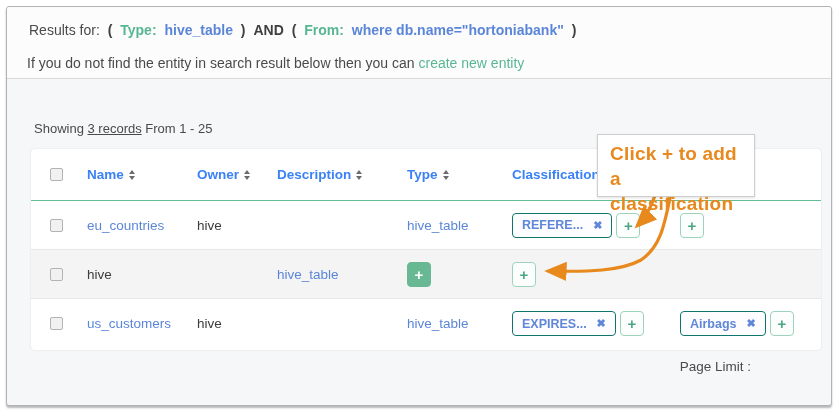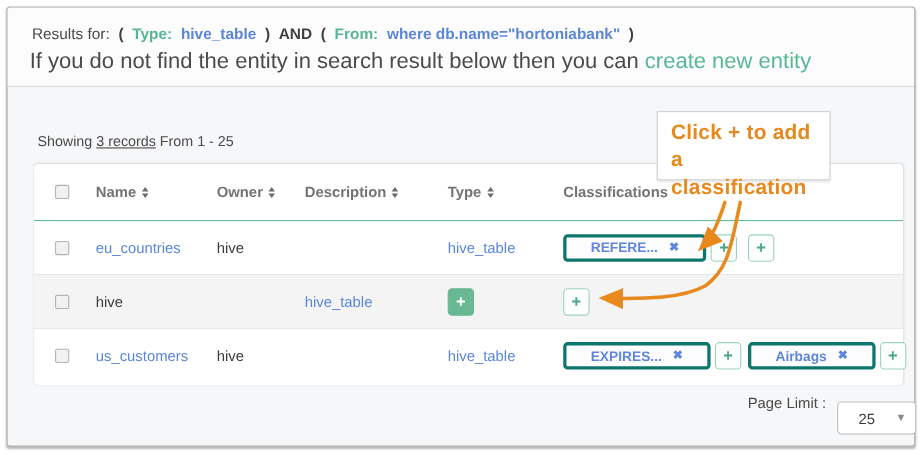--- a/index.html
+++ b/index.html
@@ -12,72 +12,72 @@
 
   
   .panel-header { position:absolute; left:0; top:0; width:100%; height:72px;
                   background:#fcfcfc; border-bottom:1px solid #d9d9d9;
                   border-radius:3px 3px 0 0; padding:15px 20px; }
   .hline1 { font-size:14px; color:#4a4a4a; white-space:nowrap; }
   .hline1 .tok { margin:0 2px; }
   .hline1 .bold { font-weight:bold; color:#3e3e3e; }
   .hline1 .glabel { font-weight:bold; color:#58b793; }
   .hline1 .bval { font-weight:bold; color:#5b86d8; }
-  .hline2 { margin-top:7px; font-size:20px; color:#4a4a4a; }
+  .hline2 { margin-top:17px; font-size:14px; color:#4a4a4a; }
   .link-green { color:#58b793; cursor:pointer; }
 
   
   .showing { position:absolute; left:27px; top:98px; font-size:13px; color:#4a4a4a;margin-top:16px; }
   .showing u { text-decoration:underline; }
 
   .table-card { position:absolute; left:24px; top:142px; width:790px; height:201px;
                 background:#ffffff; border-radius:4px; box-shadow:0 0 2px rgba(0,0,0,0.12); }
 
   .trow { display:grid; grid-template-columns:56px 110px 80px 130px 105px 168px 1fr;
           align-items:center; height:49px; font-size:13.5px; color:#3c3c3c; }
-  .thead { height:52px; font-weight:bold; color:#737373; border-bottom:1px solid #65bd96; }
+  .thead { height:52px; font-weight:bold; color:#3b82f6; border-bottom:1px solid #65bd96; }
   .trow + .trow { }
   .row-sep { border-bottom:1px solid #e7e7e7; }
   .striped { background:#f4f4f4; }
 
   .cell { padding-right:6px; display:flex; align-items:center; }
   .cell-check { justify-content:center; }
   .checkbox { width:13px; height:13px; border:1px solid #b3b3b3; border-radius:2px;
               background:#f1f1f1; cursor:pointer; }
 
   .sort { display:inline-flex; flex-direction:column; margin-left:5px; gap:2px; }
   .sort i { display:block; width:0; height:0; border-left:3.5px solid transparent; border-right:3.5px solid transparent; }
   .sort .up { border-bottom:4px solid #6b6b6b; }
   .sort .dn { border-top:4px solid #6b6b6b; }
 
   .blue-link { color:#5b86d8; cursor:pointer; text-decoration:none; }
 
   .tagline { display:flex; align-items:center; gap:4px; }
-  .tag { display:inline-flex; align-items:center; gap:10px; height:25px; padding:0 22px;
-         border:3px solid #0f766e; border-radius:4px; background:#fdfdff;
+  .tag { display:inline-flex; align-items:center; gap:10px; height:25px; padding:0 9px;
+         border:1px solid #0f766e; border-radius:4px; background:#fdfdff;
          color:#5f86d8; font-size:12.5px; font-weight:bold; }
   .tag .x { font-size:11px; cursor:pointer; line-height:1; }
 
   .addbtn { width:24px; height:25px; display:inline-flex; align-items:center; justify-content:center;
             border:1px solid #9dd3ba; border-radius:4px; background:#fcfefd;
             color:#4da583; font-size:15px; font-weight:bold; cursor:pointer; line-height:1; }
   .addbtn.filled { background:#68b894; border-color:#68b894; color:#ffffff; }
 
   
   .page-limit-label { position:absolute; left:628px; top:352px; width:116px; text-align:right;
                       font-size:13.5px; color:#4a4a4a; }
   .page-limit-select { position:absolute; left:754px; top:358px; width:72px; height:30px;
                        background:#ffffff; border:1px solid #bdbdbd; border-radius:4px;
                        display:flex; align-items:center; cursor:pointer;
                        font-size:13.5px; color:#3c3c3c; }
   .page-limit-select .val { flex:1; text-align:center; }
   .page-limit-select .caret { margin-right:8px; color:#8a8a8a; font-size:10px; }
 
   
-  .callout { position:absolute; left:597px; top:101px; width:158px; height:63px;
+  .callout { position:absolute; left:597px; top:134px; width:158px; height:63px;
              background:#ffffff; border:1px solid #cfcfcf;
              box-shadow:0 1px 2px rgba(0,0,0,0.12);
              padding:6px 12px; z-index:30;
              color:#e8891d; font-size:19px; line-height:25px; font-weight:600;
              letter-spacing:0.2px; }
   .arrows { position:absolute; left:0; top:0; width:838px; height:414px;
             pointer-events:none; z-index:25; }
 </style>
 </head>
 <body>
@@ -241,24 +241,20 @@
               <span class="x">✖</span>
             </span>
             <span class="addbtn">+</span>
           </div>
         </div>
       </div>
 
     </div>
 
     <div class="page-limit-label">Page Limit :</div>
-    <div class="page-limit-select">
-      <span class="val">25</span>
-      <span class="caret">▼</span>
-    </div>
 
   </div>
 
   <div class="callout">
     <div>Click + to add</div>
     <div>a classification</div>
   </div>
 
   <svg class="arrows" viewBox="0 0 838 414" xmlns="http://www.w3.org/2000/svg">
     <defs>

